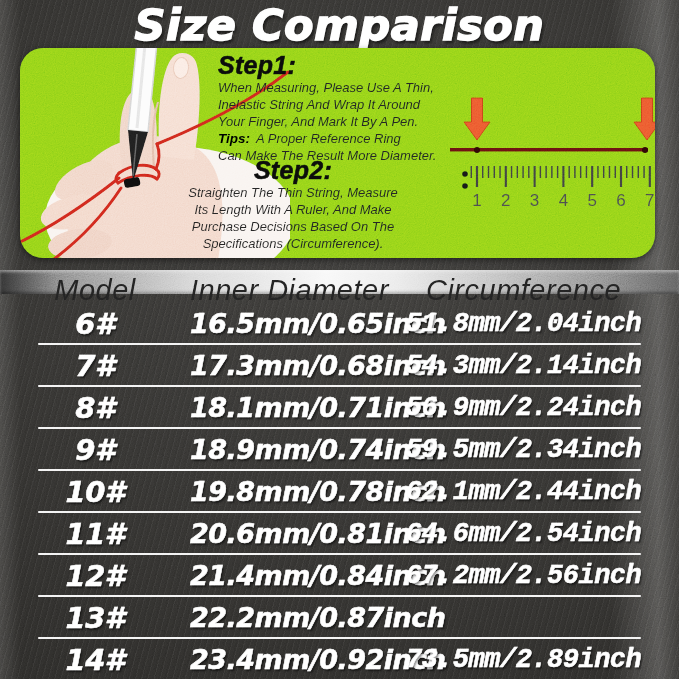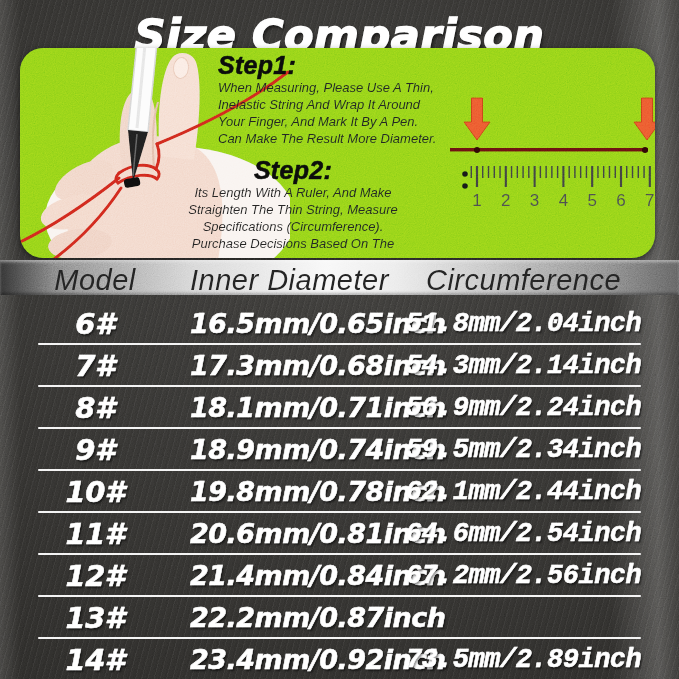--- a/index.html
+++ b/index.html
@@ -9,21 +9,21 @@
     background-color:#2c2b29;
     background-image:
       linear-gradient(90deg, rgba(255,255,255,.10) 0%, rgba(0,0,0,0) 3%, rgba(0,0,0,0) 90%, rgba(255,255,255,.16) 97%, rgba(255,255,255,.06) 100%),
       repeating-linear-gradient(105deg, rgba(255,255,255,.03) 0 1px, rgba(0,0,0,0) 1px 4px, rgba(0,0,0,.05) 4px 6px),
       radial-gradient(140% 110% at 55% 35%, #393836 0%, #2b2a28 60%, #232220 100%);
   }
   .noise{position:absolute;inset:0;z-index:50;pointer-events:none;mix-blend-mode:overlay;opacity:.45;}
 
   
   .title{
-    position:absolute;top:12px;left:0;width:100%;height:46px;
+    position:absolute;top:2px;left:0;width:100%;height:46px;
     text-align:center;
     font:italic 700 43px/46px "DejaVu Sans",sans-serif;
     color:#ffffff;letter-spacing:.5px;
     -webkit-text-stroke:1.4px #ffffff;
     text-shadow:2px 3px 3px rgba(0,0,0,.55);
   }
 
   
   .panel{
     position:absolute;left:20px;top:48px;width:635px;height:210px;
@@ -44,21 +44,21 @@
     font:italic 400 13px/17px "Liberation Sans",sans-serif;
     color:#1f1f1f;white-space:nowrap;
   }
   .tips-line b{
     font:italic 700 13.5px/17px "Liberation Sans",sans-serif;
     color:#000;margin-right:6px;
   }
 
   
   .thead{
-    position:absolute;left:0;top:260px;width:679px;height:35px;z-index:2;
+    position:absolute;left:0;top:270px;width:679px;height:24px;z-index:2;
     display:grid;grid-template-columns:190px 150px 339px;align-items:center;
     background:linear-gradient(90deg,#2e2e2e 0%,#777 8%,#cfcfcf 28%,#f7f7f7 48%,#e9e9e9 58%,#bdbdbd 72%,#8a8a8a 86%,#585858 100%);
     box-shadow:inset 0 2px 3px rgba(255,255,255,.35), inset 0 -2px 3px rgba(0,0,0,.35);
   }
   .th{
     text-align:center;white-space:nowrap;
     font:italic 400 29px/41px "Liberation Sans",sans-serif;
     color:#1e1e1e;letter-spacing:.5px;
   }
   .th.c-circ{padding-left:28px;}
@@ -118,30 +118,33 @@
     <rect x="104" y="130" width="16" height="9" rx="3" transform="rotate(-10 112 134)" fill="#0d0d0d"></rect>
   </svg>
 
   <div class="step1">
     <div class="step-heading">Step1:</div>
     <div>
         <div class="body-line">When Measuring, Please Use A Thin,</div>
         <div class="body-line">Inelastic String And Wrap It Around</div>
         <div class="body-line">Your Finger, And Mark It By A Pen.</div>
       </div>
+    <div class="body-line tips-line">
+      <b>Tips:</b><span>A Proper Reference Ring</span>
+    </div>
     <div class="body-line">Can Make The Result More Diameter.</div>
   </div>
 
   <div class="step2">
     <div class="step-heading">Step2:</div>
     <div>
+        <div class="body-line">Straighten The Thin String, Measure</div>
         <div class="body-line">Its Length With A Ruler, And Make</div>
-        <div class="body-line">Straighten The Thin String, Measure</div>
+        <div class="body-line">Purchase Decisions Based On The</div>
         <div class="body-line">Specifications (Circumference).</div>
-        <div class="body-line">Purchase Decisions Based On The</div>
       </div>
   </div>
 
   <svg class="ruler-svg" width="210" height="210" viewBox="0 0 210 210">
     <g transform="translate(32,92)">
       <path d="M -5.5,-42 h11 v24 h7.5 l-13,18 l-13,-18 h7.5 z" fill="#e9502a" stroke="#c03a16" stroke-width="1"></path>
     </g>
     <g transform="translate(202,92)">
       <path d="M -5.5,-42 h11 v24 h7.5 l-13,18 l-13,-18 h7.5 z" fill="#e9502a" stroke="#c03a16" stroke-width="1"></path>
     </g>

